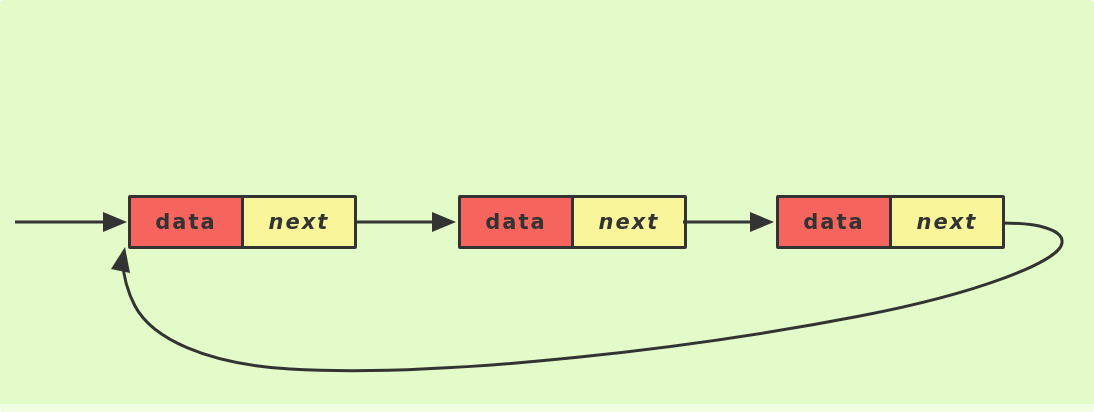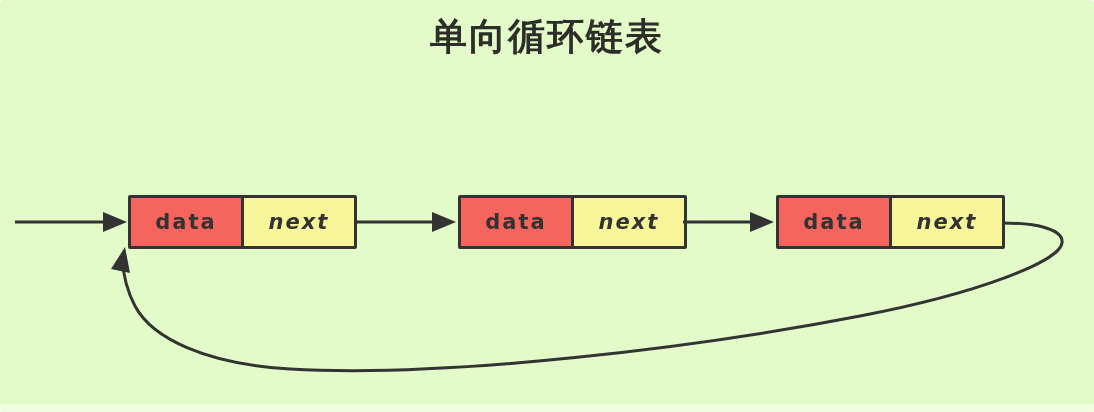--- a/index.html
+++ b/index.html
@@ -82,21 +82,20 @@
     height:8px;
     background:rgba(255,255,255,0.45);
     z-index:0;
   }
 </style>
 </head>
 <body>
 
 <div class="canvas">
 
-  <div class="title">单向循环链表</div>
 
   <svg class="arrows-layer" viewBox="0 0 1094 412" xmlns="http://www.w3.org/2000/svg">
 
     <line class="arrow-line" x1="15" y1="222" x2="105" y2="222"></line>
     <polygon class="arrow-head" points="127,222 103,212 103,232"></polygon>
 
     <line class="arrow-line" x1="355" y1="222" x2="434" y2="222"></line>
     <polygon class="arrow-head" points="456,222 432,212 432,232"></polygon>
 
     <line class="arrow-line" x1="683" y1="222" x2="752" y2="222"></line>

